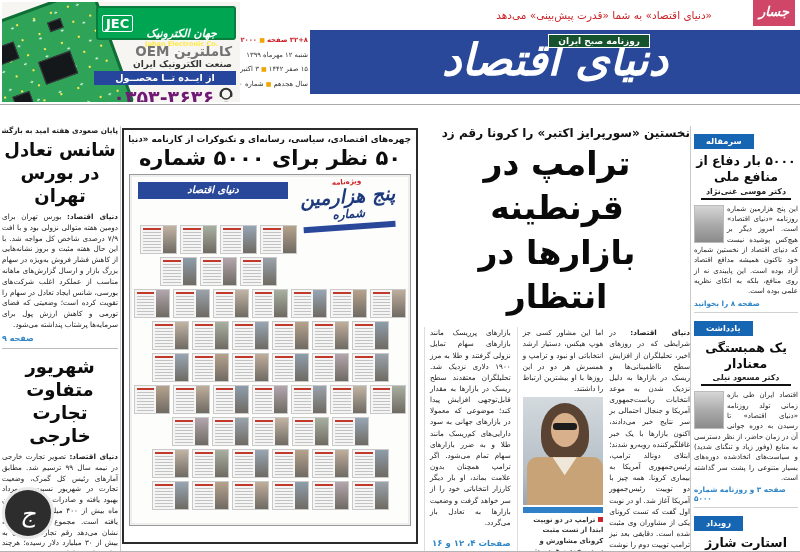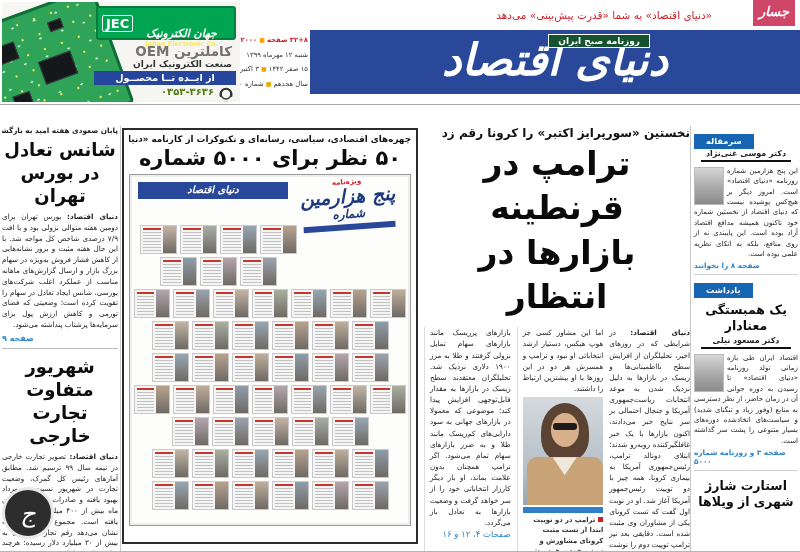--- a/index.html
+++ b/index.html
@@ -36,21 +36,21 @@
              align-items:center; justify-content:space-between; padding:0 4px; }
   .jec-mark { font-weight:bold; font-size:13px; color:#fff; border:1.5px solid #fff; padding:0 3px;
               border-radius:2px; direction:ltr; }
   .ad-logo-names { text-align:center; flex:1;margin-top:28px; }
   .ad-logo-fa { font-style:italic; font-weight:bold; font-size:11px; display:block; }
   .ad-logo-en { font-size:6.5px; color:#ffe84d; font-weight:bold; display:block; direction:ltr; }
   .ad-oem1 { position:absolute; right:8px; top:41px; font-weight:bold; font-size:13.5px; color:#737373; }
   .ad-oem2 { position:absolute; right:8px; top:57px; font-size:9px; font-weight:bold; color:#333; }
   .ad-banner { position:absolute; right:4px; top:69px; width:142px; height:14px; background:#26459c;
                color:#fff; font-weight:bold; font-size:9.5px; text-align:center; line-height:14px; }
-  .ad-phone { position:absolute; right:26px; top:84px; font-weight:bold; font-size:10px; color:#4d7c0f; }
+  .ad-phone { position:absolute; right:26px; top:84px; font-weight:bold; font-size:19px; color:#701a75; }
   .headset { position:absolute; right:4px; top:84px; }
 
   
   .vrule { position:absolute; width:1px; background:#c9c9c9; top:126px; bottom:0; }
 
   
   .left-col { position:absolute; left:2px; top:126px; width:116px; }
   .kicker-sm { font-size:7.3px; font-weight:bold; color:#222; white-space:nowrap; overflow:hidden; margin-bottom:3px; }
   .lc-h { font-size:18px; font-weight:bold; color:#0d0d0d; text-align:center; line-height:1.28; margin:2px 0 5px; }
   .body-txt { font-size:7.2px; color:#222; text-align:justify; line-height:1.5; }
@@ -107,21 +107,21 @@
              background:#d9b08c; }
   .ph-glasses { position:absolute; left:30px; top:26px; width:24px; height:7px; border-radius:3px;
                 background:#1c1c1c; }
   .ph-coat { position:absolute; left:4px; bottom:-4px; width:76px; height:52px;
              background:#c7a377; border-radius:10px 10px 0 0; }
   .ph-collar { position:absolute; left:30px; bottom:30px; width:24px; height:18px; background:#efe8da;
                clip-path:polygon(50% 100%, 0 0, 100% 0); }
   .cap-bar { height:6px; background:#2f80c9; margin-top:2px; }
   .cap { font-size:6.8px; font-weight:bold; color:#333; line-height:1.5; margin-top:2px; text-align:right; }
   .red-sq { display:inline-block; width:5px; height:5px; background:#cc2127; margin-left:3px; }
-  .m-link { color:#2e86c8; font-weight:normal; font-size:8.5px; margin-top:0; text-align:right; }
+  .m-link { color:#2e86c8; font-weight:bold; font-size:8.5px; margin-top:9px; text-align:right; }
 
   
   .right-col { position:absolute; right:2px; width:104px; top:126px; }
   .sec { border-top:1px solid #d0d0d0; padding-top:3px; margin-bottom:4px; }
   .sec:first-child { border-top:none; }
   .tag-row { text-align:left; }
   .tag { display:inline-block; background:#1766b3; color:#fff; font-size:8.3px; font-weight:bold;
          padding:2px 12px 3px; }
   .sec-h { font-size:12.5px; font-weight:bold; color:#0d0d0d; text-align:center; line-height:1.3; margin:4px 0 1px; }
   .byline { font-size:8px; font-weight:bold; color:#222; text-align:center; }
@@ -456,20 +456,21 @@
         <span>بازارهای پرریسک مانند بازارهای سهام تمایل نزولی گرفتند و طلا به مرز ۱۹۰۰ دلاری نزدیک شد. تحلیلگران معتقدند سطح ریسک در بازارها به مقدار قابل‌توجهی افزایش پیدا کند؛ موضوعی که معمولا در بازارهای جهانی به سود دارایی‌های کم‌ریسک مانند طلا و به ضرر بازارهای سهام تمام می‌شود. اگر ترامپ همچنان بدون علامت بماند، او بار دیگر کارزار انتخاباتی خود را از سر خواهد گرفت و وضعیت بازارها به تعادل باز می‌گردد.</span>
         <div class="m-link">صفحات ۴، ۱۲ و ۱۶</div>
       </div>
     </div>
   </section>
 
   <aside class="right-col">
 
     <div class="sec">
       <div class="tag-row"><span class="tag">سرمقاله</span></div>
+      <div class="sec-h">۵۰۰۰ بار دفاع از منافع ملی</div>
       <div class="byline">دکتر موسی غنی‌نژاد</div>
       <div class="by-rule"></div>
       <div class="sec-body">
         <div class="sec-photo"></div>
         <span>این پنج هزارمین شماره روزنامه «دنیای اقتصاد» است. امروز دیگر بر هیچ‌کس پوشیده نیست که دنیای اقتصاد از نخستین شماره خود تاکنون همیشه مدافع اقتصاد آزاد بوده است. این پایبندی نه از روی منافع، بلکه به اتکای نظریه علمی بوده است.</span>
       </div>
       <div class="sec-link">صفحه ۸ را بخوانید</div>
     </div>
 
     <div class="sec">
@@ -478,18 +479,19 @@
       <div class="byline">دکتر مسعود نیلی</div>
       <div class="by-rule"></div>
       <div class="sec-body">
         <div class="sec-photo"></div>
         <span>اقتصاد ایران طی بازه زمانی تولد روزنامه «دنیای اقتصاد» تا رسیدن به دوره جوانی آن در زمان حاضر، از نظر دسترسی به منابع (وفور زیاد و تنگنای شدید) و سیاست‌های اتخاذشده دوره‌های بسیار متنوعی را پشت سر گذاشته است.</span>
       </div>
       <div class="sec-link">صفحه ۳ و روزنامه شماره ۵۰۰۰</div>
     </div>
 
     <div class="sec">
+      <div class="tag-row"><span class="tag">رویداد</span></div>
       <div class="sec-h">استارت شارژ شهری از ویلاها</div>
 
     </div>
 
   </aside>
 </div>
 
 </body></html>

